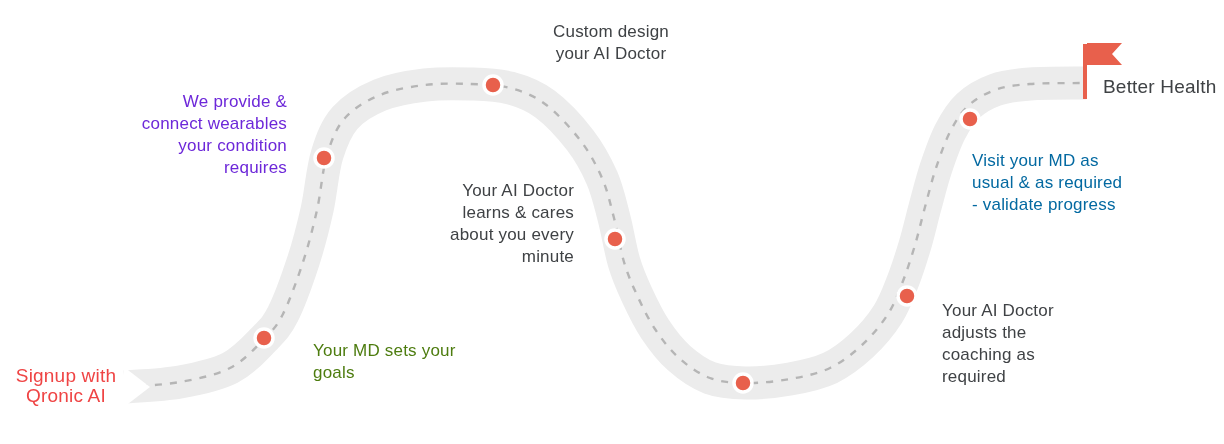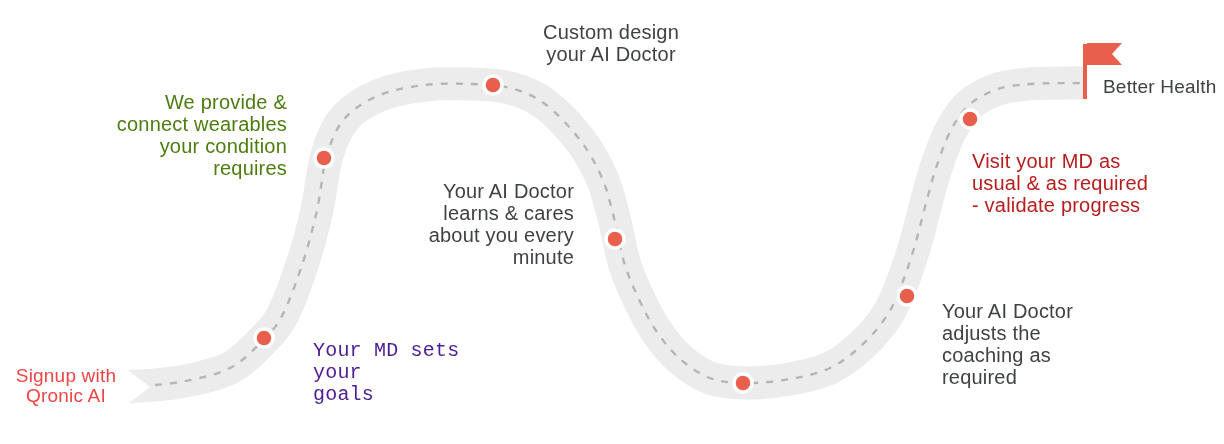--- a/index.html
+++ b/index.html
@@ -18,21 +18,21 @@
   .stage svg {
     position: absolute;
     left: 0; top: 0;
     width: 1224px;
     height: 444px;
     display: block;
   }
   .lbl {
     position: absolute;
     white-space: pre-line;
-    font-size: 20px;
+    font-size: 17px;
     line-height: 22px;
     letter-spacing: 0.2px;
     color: #3f4245;
   }
   .lbl.small {
     font-size: 19px;
     line-height: 20px;
   }
   .align-center { text-align: center; }
   .align-right  { text-align: right; }
@@ -64,40 +64,40 @@
       <circle cx="743" cy="383" r="9" fill="#e8604c" stroke="#ffffff" stroke-width="3.5"></circle>
       <circle cx="907" cy="296" r="9" fill="#e8604c" stroke="#ffffff" stroke-width="3.5"></circle>
       <circle cx="970" cy="119" r="9" fill="#e8604c" stroke="#ffffff" stroke-width="3.5"></circle>
       <rect x="1083" y="44" width="4" height="55" fill="#e8604c"></rect>
       <polygon points="1087,43 1122,43 1112,54 1122,65 1087,65" fill="#e8604c"></polygon>
     </svg>
 
   <div class="lbl small align-center" id="lbl-signup" style="color: #ef4444;">Signup with
 Qronic AI</div>
 
-  <div class="lbl align-left" id="lbl-md-goals" style="color: #4c1d95; font-family: Liberation Mono, monospace;">Your MD sets your
+  <div class="lbl align-left" id="lbl-md-goals" style="color: #4d7c0f;">Your MD sets your
 goals</div>
 
-  <div class="lbl align-right" id="lbl-wearables" style="color: #4d7c0f;">We provide &amp;
+  <div class="lbl align-right" id="lbl-wearables" style="color: #6d28d9;">We provide &amp;
 connect wearables
 your condition
 requires</div>
 
   <div class="lbl align-center" id="lbl-custom-design" style="color: rgb(63, 66, 69);">Custom design
 your AI Doctor</div>
 
   <div class="lbl align-right" id="lbl-ai-learns" style="color: rgb(63, 66, 69);">Your AI Doctor
 learns &amp; cares
 about you every
 minute</div>
 
 
   <div class="lbl align-left" id="lbl-ai-adjusts" style="color: rgb(63, 66, 69);">Your AI Doctor
 adjusts the
 coaching as
 required</div>
 
-  <div class="lbl align-left" id="lbl-visit-md" style="color: #b91c1c;">Visit your MD as
+  <div class="lbl align-left" id="lbl-visit-md" style="color: #0369a1;">Visit your MD as
 usual &amp; as required
 - validate progress</div>
 
   <div class="lbl small align-left" id="lbl-better-health" style="color: rgb(63, 66, 69);">Better Health</div>
 </div>
 
 </body></html>

